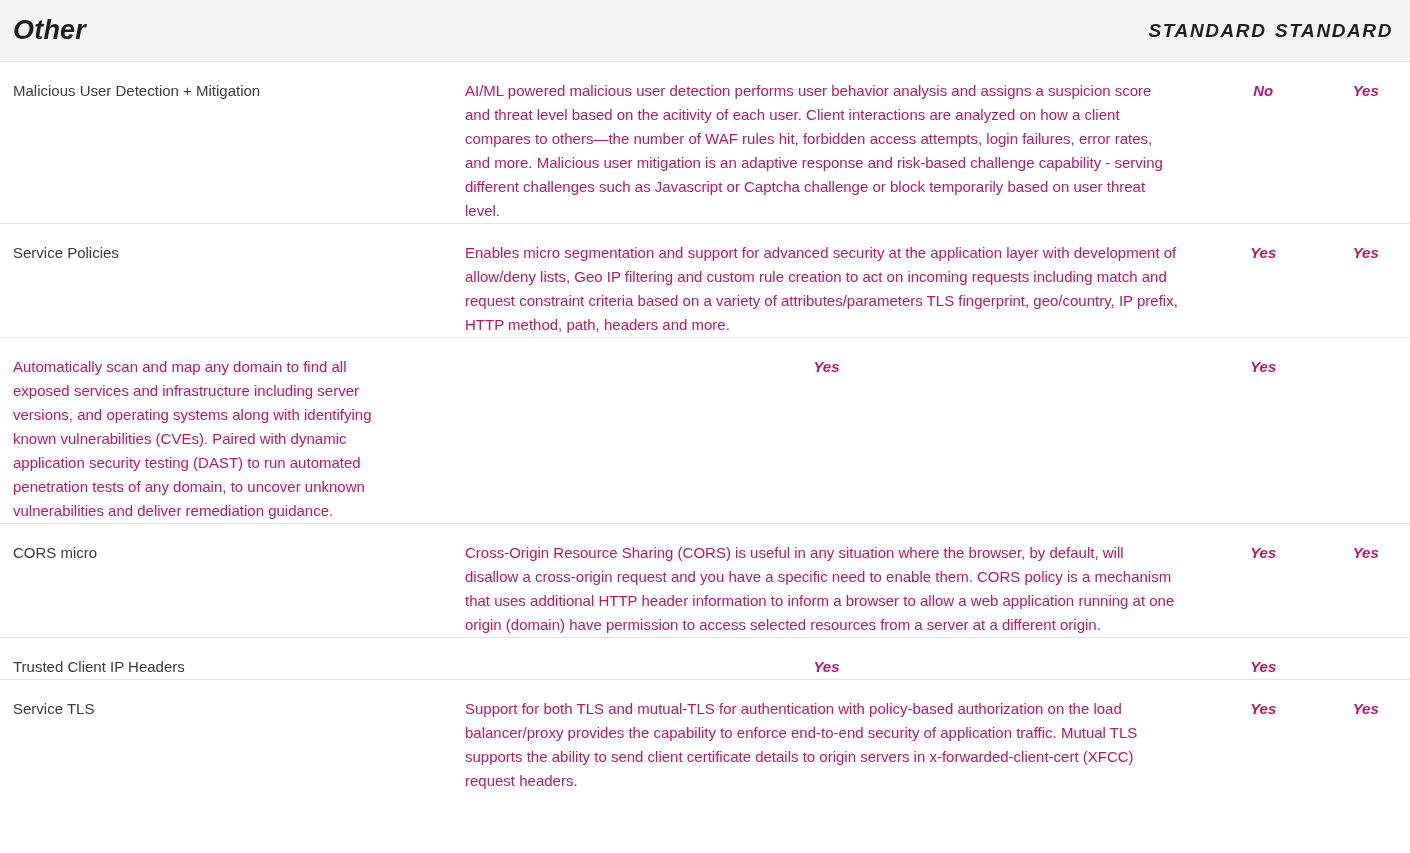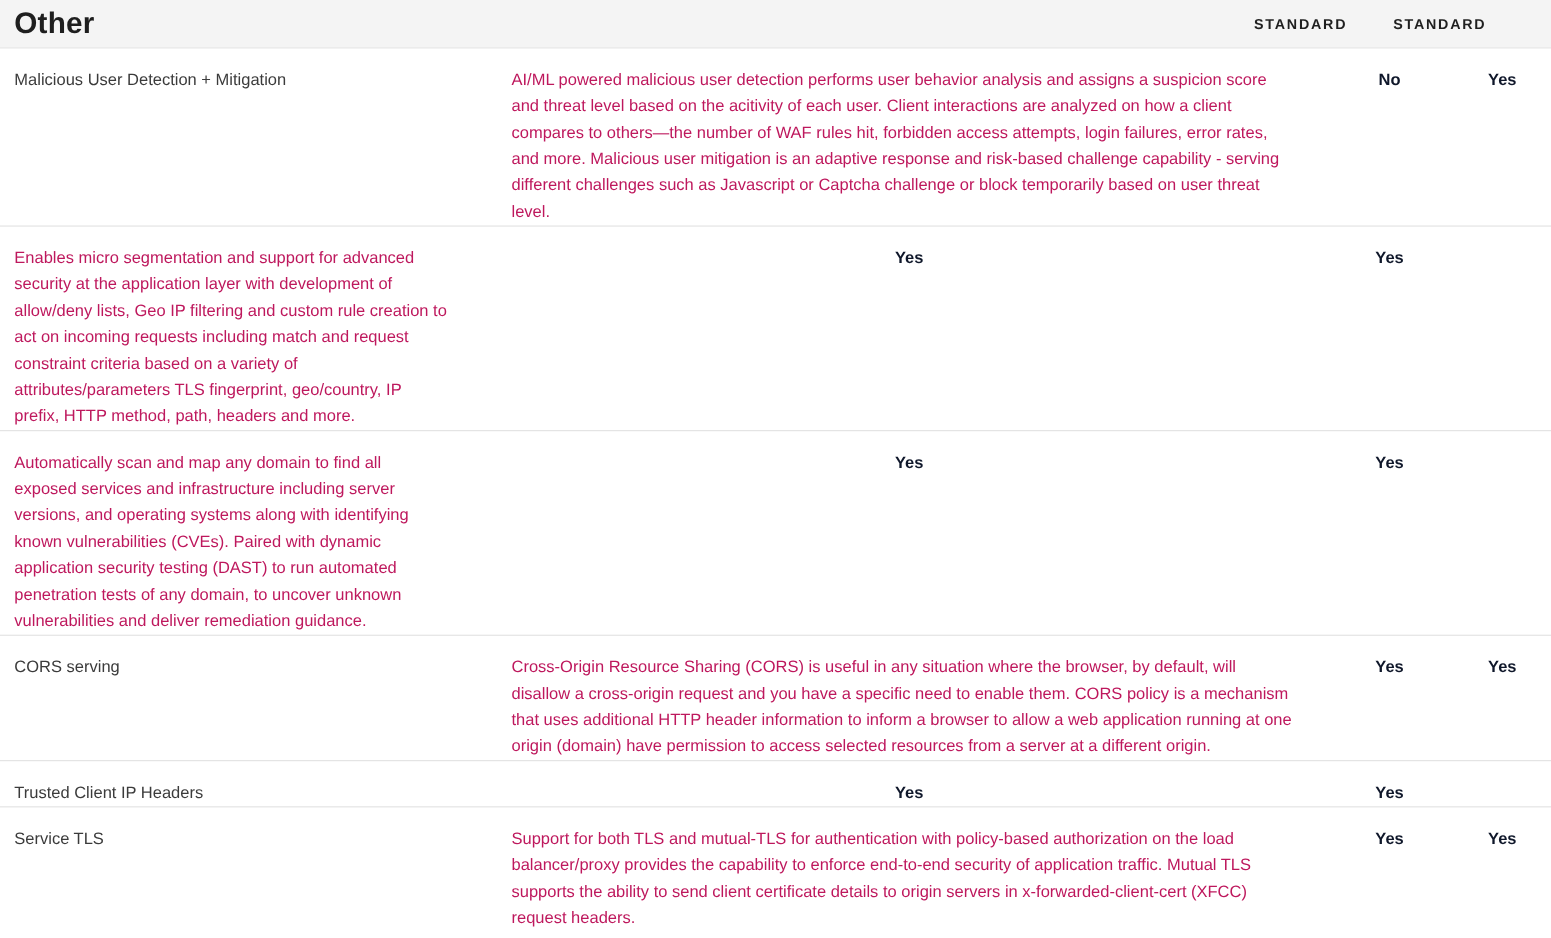--- a/index.html
+++ b/index.html
@@ -12,38 +12,39 @@
   }
   .table {
     width: 1410px;
   }
   .grid-cols {
     display: grid;
     grid-template-columns: 404px 723px 1fr 1fr;
     padding: 0 17px 0 13px;
   }
   .table-header {
-    height: 44px;
+    height: 62px;
     background: #f4f4f4;
     border-bottom: 1px solid #e7e7e7;
     align-items: center;
+    font-style: italic;
   }
   .section-title {
     grid-column: 1 / 3;
     font-size: 27px;
     font-weight: bold;
     color: #1e1e1e;
     letter-spacing: 0.2px;
   }
   .col-label {
-    font-size: 13px;
+    font-size: 19px;
     font-weight: bold;
     color: #1f1f1f;
     letter-spacing: 1.6px;
-    text-align: left;
+    text-align: right;
     white-space: nowrap;
   }
   .row {
     border-bottom: 1px solid #e2e2e2;
     padding-top: 17px;
     align-items: start;
     gap: 48px;
   }
   .row:last-child { border-bottom: none; }
   .cell {
@@ -53,55 +54,57 @@
   }
   .feature {
     padding-right: 30px;
   }
   .desc {
     padding-right: 10px;
     color: #be185d;
   }
   .val {
     font-weight: bold;
-    color: #0f172a;
+    color: #be185d;
     text-align: center;
+    font-style: italic;
   }
 </style>
 </head>
 <body>
 
 <div class="table">
   <div class="table-header grid-cols">
     <div class="section-title">Other</div>
     <div class="col-label">STANDARD</div>
     <div class="col-label">STANDARD</div>
   </div>
   <div id="rows">
   <div class="row grid-cols">
     <div class="cell feature">Malicious User Detection + Mitigation</div>
     <div class="cell desc">AI/ML powered malicious user detection performs user behavior analysis and assigns a suspicion score and threat level based on the acitivity of each user. Client interactions are analyzed on how a client compares to others—the number of WAF rules hit, forbidden access attempts, login failures, error rates, and more. Malicious user mitigation is an adaptive response and risk-based challenge capability - serving different challenges such as Javascript or Captcha challenge or block temporarily based on user threat level.</div>
     <div class="cell val">No</div>
     <div class="cell val">Yes</div>
   </div>
 
   <div class="row grid-cols">
+    <div class="cell feature">Service Policies</div>
     <div class="cell desc">Enables micro segmentation and support for advanced security at the application layer with development of allow/deny lists, Geo IP filtering and custom rule creation to act on incoming requests including match and request constraint criteria based on a variety of attributes/parameters TLS fingerprint, geo/country, IP prefix, HTTP method, path, headers and more.</div>
     <div class="cell val">Yes</div>
     <div class="cell val">Yes</div>
   </div>
 
   <div class="row grid-cols">
     <div class="cell desc">Automatically scan and map any domain to find all exposed services and infrastructure including server versions, and operating systems along with identifying known vulnerabilities (CVEs). Paired with dynamic application security testing (DAST) to run automated penetration tests of any domain, to uncover unknown vulnerabilities and deliver remediation guidance.</div>
     <div class="cell val">Yes</div>
     <div class="cell val">Yes</div>
   </div>
 
   <div class="row grid-cols">
-    <div class="cell feature">CORS serving</div>
+    <div class="cell feature">CORS micro</div>
     <div class="cell desc">Cross-Origin Resource Sharing (CORS) is useful in any situation where the browser, by default, will disallow a cross-origin request and you have a specific need to enable them. CORS policy is a mechanism that uses additional HTTP header information to inform a browser to allow a web application running at one origin (domain) have permission to access selected resources from a server at a different origin.</div>
     <div class="cell val">Yes</div>
     <div class="cell val">Yes</div>
   </div>
 
   <div class="row grid-cols">
     <div class="cell feature">Trusted Client IP Headers</div>
     <div class="cell val">Yes</div>
     <div class="cell val">Yes</div>
   </div>

